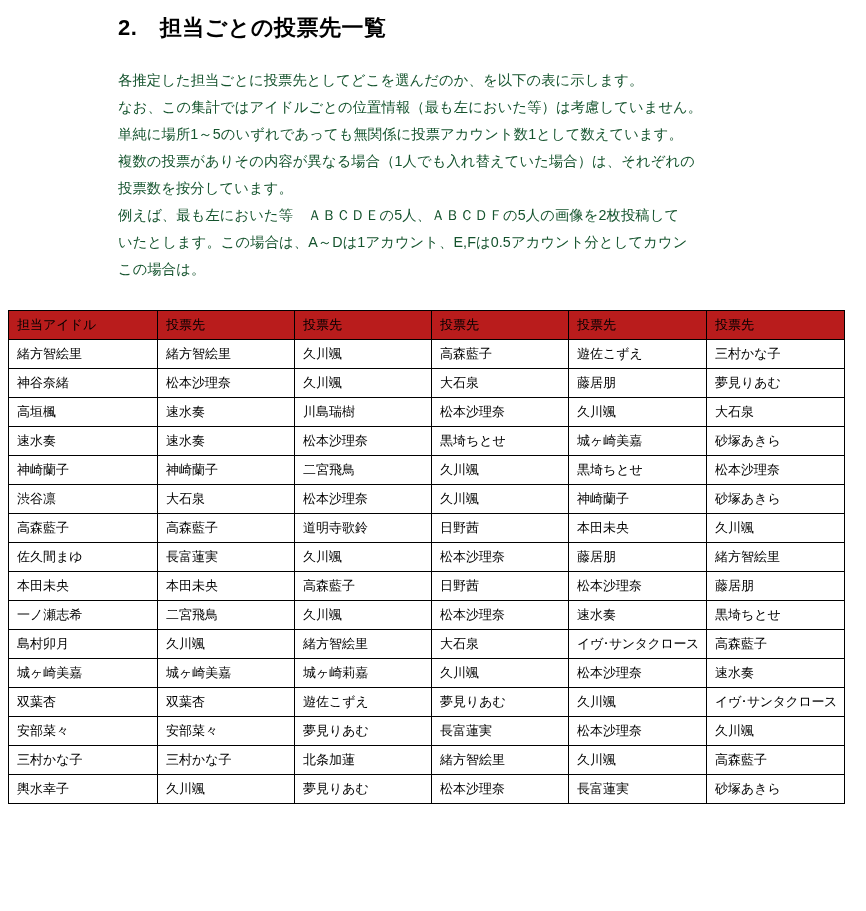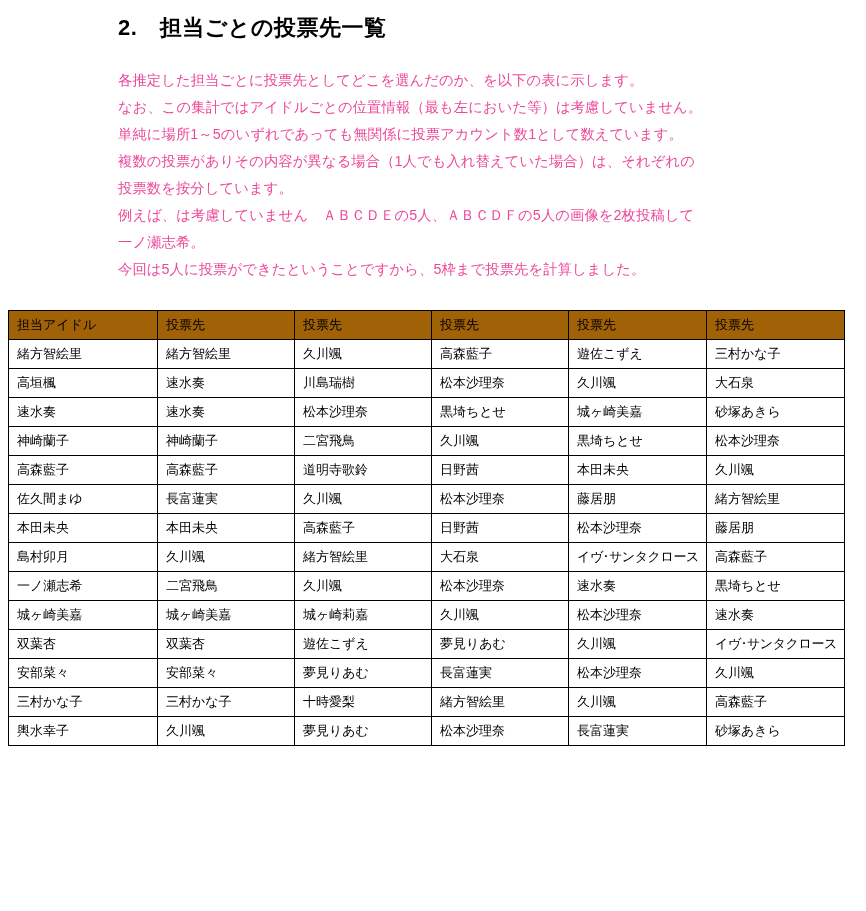--- a/index.html
+++ b/index.html
@@ -40,21 +40,21 @@
   
   .body-block {
     margin: 0;
     padding: 24px 0 0 0;
     padding-left: 118px;
     padding-right: 10px;
   }
   .body-line {
     font-size: 14.3px;
     line-height: 27px;
-    color: #ec4899;
+    color: #14532d;
     white-space: pre-wrap;
     letter-spacing: 0.1px;
   }
 
   
   .table-wrap {
     position: absolute;
     left: 8px;
     top: 310px;
     width: 836px;
@@ -81,21 +81,21 @@
     vertical-align: middle;
     font-weight: normal;
     font-size: 13px;
     line-height: 28px;
     white-space: nowrap;
     overflow: hidden;
     color: #000000;
     background: #ffffff;
   }
   table.vote-table thead th {
-    background: #a16207;
+    background: #b91c1c;
     color: #000000;
   }
   table.vote-table tbody td.idol-cell {
     padding-left: 8px;
   }
   table.vote-table tbody td.long {
     letter-spacing: -0.4px;
   }
 </style>
 </head>
@@ -104,23 +104,23 @@
 <div id="page">
 
   <h1 class="heading">2.　担当ごとの投票先一覧</h1>
 
   <div class="body-block">
     <div class="body-line">各推定した担当ごとに投票先としてどこを選んだのか、を以下の表に示します。</div>
     <div class="body-line">なお、この集計ではアイドルごとの位置情報（最も左においた等）は考慮していません。</div>
     <div class="body-line">単純に場所1～5のいずれであっても無関係に投票アカウント数1として数えています。</div>
     <div class="body-line">複数の投票がありその内容が異なる場合（1人でも入れ替えていた場合）は、それぞれの</div>
     <div class="body-line">投票数を按分しています。</div>
-    <div class="body-line">例えば、は考慮していません　ＡＢＣＤＥの5人、ＡＢＣＤＦの5人の画像を2枚投稿して</div>
-    <div class="body-line">一ノ瀬志希。</div>
-    <div class="body-line">今回は5人に投票ができたということですから、5枠まで投票先を計算しました。</div>
+    <div class="body-line">例えば、最も左においた等　ＡＢＣＤＥの5人、ＡＢＣＤＦの5人の画像を2枚投稿して</div>
+    <div class="body-line">いたとします。この場合は、A～Dは1アカウント、E,Fは0.5アカウント分としてカウン</div>
+    <div class="body-line">この場合は。</div>
   </div>
 
   <div class="table-wrap">
     <table class="vote-table">
       <colgroup>
         <col class="c0">
           <col class="c1">
           <col class="c2">
           <col class="c3">
           <col class="c4">
@@ -139,20 +139,28 @@
       <tbody id="table-body">
           <tr>
             <td class="idol-cell">緒方智絵里</td>
             <td>緒方智絵里</td>
             <td>久川颯</td>
             <td>高森藍子</td>
             <td>遊佐こずえ</td>
             <td>三村かな子</td>
           </tr>
           <tr>
+            <td class="idol-cell">神谷奈緒</td>
+            <td>松本沙理奈</td>
+            <td>久川颯</td>
+            <td>大石泉</td>
+            <td>藤居朋</td>
+            <td>夢見りあむ</td>
+          </tr>
+          <tr>
             <td class="idol-cell">高垣楓</td>
             <td>速水奏</td>
             <td>川島瑞樹</td>
             <td>松本沙理奈</td>
             <td>久川颯</td>
             <td>大石泉</td>
           </tr>
           <tr>
             <td class="idol-cell">速水奏</td>
             <td>速水奏</td>
@@ -163,20 +171,28 @@
           </tr>
           <tr>
             <td class="idol-cell">神崎蘭子</td>
             <td>神崎蘭子</td>
             <td>二宮飛鳥</td>
             <td>久川颯</td>
             <td>黒埼ちとせ</td>
             <td>松本沙理奈</td>
           </tr>
           <tr>
+            <td class="idol-cell">渋谷凛</td>
+            <td>大石泉</td>
+            <td>松本沙理奈</td>
+            <td>久川颯</td>
+            <td>神崎蘭子</td>
+            <td>砂塚あきら</td>
+          </tr>
+          <tr>
             <td class="idol-cell">高森藍子</td>
             <td>高森藍子</td>
             <td>道明寺歌鈴</td>
             <td>日野茜</td>
             <td>本田未央</td>
             <td>久川颯</td>
           </tr>
           <tr>
             <td class="idol-cell">佐久間まゆ</td>
             <td>長富蓮実</td>
@@ -187,34 +203,34 @@
           </tr>
           <tr>
             <td class="idol-cell">本田未央</td>
             <td>本田未央</td>
             <td>高森藍子</td>
             <td>日野茜</td>
             <td>松本沙理奈</td>
             <td>藤居朋</td>
           </tr>
           <tr>
-            <td class="idol-cell">島村卯月</td>
-            <td>久川颯</td>
-            <td>緒方智絵里</td>
-            <td>大石泉</td>
-            <td class="long">イヴ･サンタクロース</td>
-            <td>高森藍子</td>
-          </tr>
-          <tr>
             <td class="idol-cell">一ノ瀬志希</td>
             <td>二宮飛鳥</td>
             <td>久川颯</td>
             <td>松本沙理奈</td>
             <td>速水奏</td>
             <td>黒埼ちとせ</td>
+          </tr>
+          <tr>
+            <td class="idol-cell">島村卯月</td>
+            <td>久川颯</td>
+            <td>緒方智絵里</td>
+            <td>大石泉</td>
+            <td class="long">イヴ･サンタクロース</td>
+            <td>高森藍子</td>
           </tr>
           <tr>
             <td class="idol-cell">城ヶ崎美嘉</td>
             <td>城ヶ崎美嘉</td>
             <td>城ヶ崎莉嘉</td>
             <td>久川颯</td>
             <td>松本沙理奈</td>
             <td>速水奏</td>
           </tr>
           <tr>
@@ -229,21 +245,21 @@
             <td class="idol-cell">安部菜々</td>
             <td>安部菜々</td>
             <td>夢見りあむ</td>
             <td>長富蓮実</td>
             <td>松本沙理奈</td>
             <td>久川颯</td>
           </tr>
           <tr>
             <td class="idol-cell">三村かな子</td>
             <td>三村かな子</td>
-            <td>十時愛梨</td>
+            <td>北条加蓮</td>
             <td>緒方智絵里</td>
             <td>久川颯</td>
             <td>高森藍子</td>
           </tr>
           <tr>
             <td class="idol-cell">輿水幸子</td>
             <td>久川颯</td>
             <td>夢見りあむ</td>
             <td>松本沙理奈</td>
             <td>長富蓮実</td>

